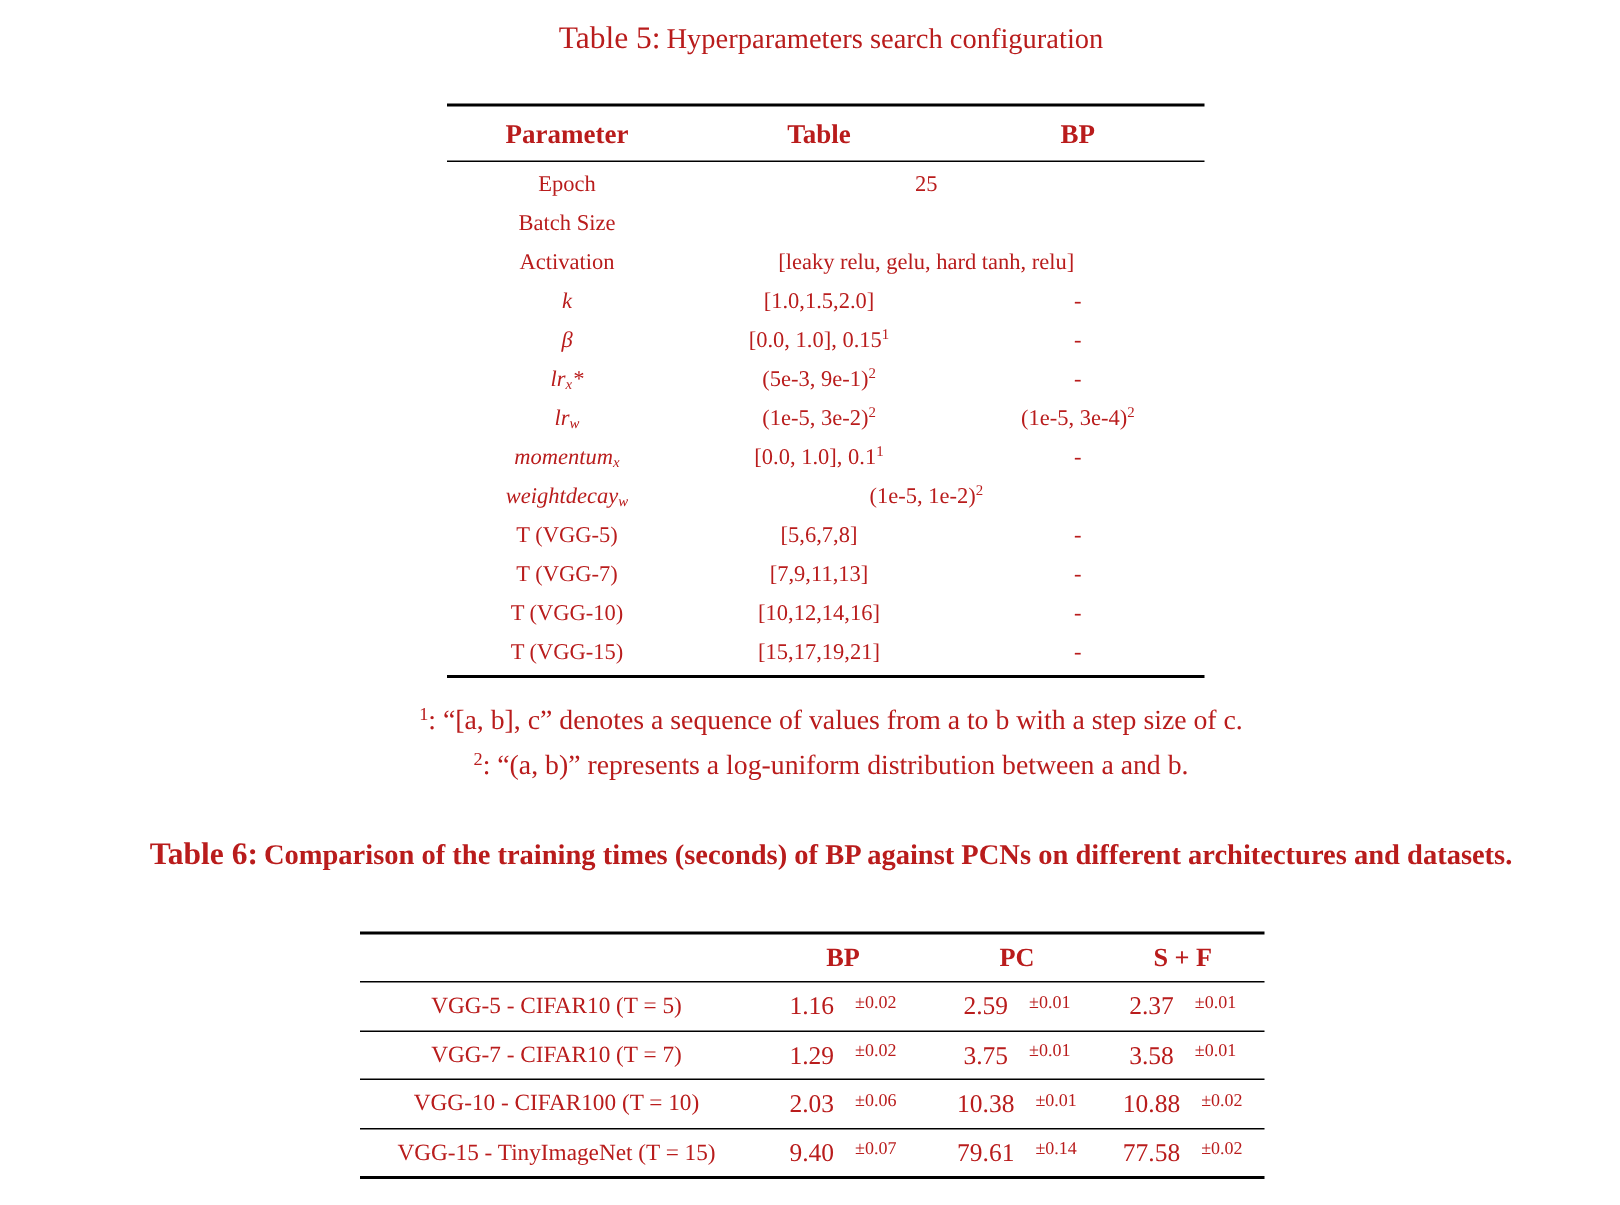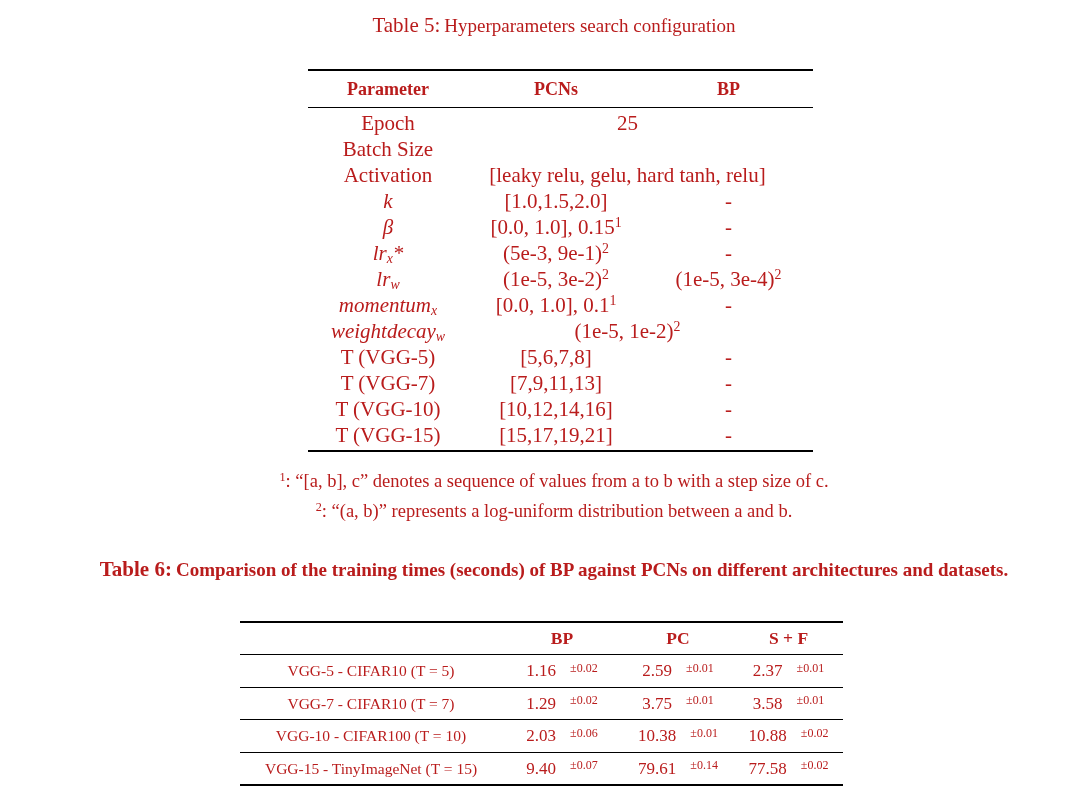--- a/index.html
+++ b/index.html
@@ -17,34 +17,34 @@
   sub { font-size: 66%; vertical-align: -0.22em; line-height: 0; }
 
   .caption { position: absolute; left: 0; width: 100%; text-align: center; line-height: 1.25; }
   #cap5 { top: 12px; }
   #cap6 { top: 556px; font-weight: bold; }
   .cap-label { font-size: 21px; }
   .cap-text  { font-size: 19px; }
 
   
   .table5 {
-    position: absolute; left: 308px; top: 69px; width: 505px;
+    position: absolute; left: 298px; top: 69px; width: 505px;
     border-top: 2px solid #000; border-bottom: 2px solid #000;
   }
   .t5-header {
     display: grid; grid-template-columns: 160px 176px 169px;
     height: 36px; align-items: center;
     border-bottom: 1.5px solid #000;
     font-weight: bold; font-size: 18px;
   }
   .t5-body { padding: 2px 0 2px; }
   .t5-row {
     display: grid; grid-template-columns: 160px 176px 169px;
     height: 26px; align-items: center;
-    font-size: 21px; line-height: 1;
+    font-size: 15px; line-height: 1;
   }
   .t5-cell, .t5-hcell { text-align: center; white-space: nowrap; }
   .t5-cell.span2 { grid-column: 2 / 4; padding-right: 26px; }
   .math { font-style: italic; }
 
   
   .footnotes { position: absolute; left: 0; top: 472px; width: 100%; text-align: center; }
   .fn { font-size: 18.5px; line-height: 1; margin-bottom: 11px; }
 
   
@@ -75,21 +75,21 @@
 <div class="page">
 
   <div class="caption" id="cap5">
     <span class="cap-label">Table 5:</span>
     <span class="cap-text">Hyperparameters search configuration</span>
   </div>
 
   <div class="table5">
     <div class="t5-header">
       <div class="t5-hcell">Parameter</div>
-      <div class="t5-hcell">PCNs</div>
+      <div class="t5-hcell">Table</div>
       <div class="t5-hcell">BP</div>
     </div>
     <div class="t5-body">
         <div class="t5-row">
     <div class="t5-cell">Epoch</div>
     <div class="t5-cell span2">25</div>
 
   </div>
         <div class="t5-row">
     <div class="t5-cell">Batch Size</div>

